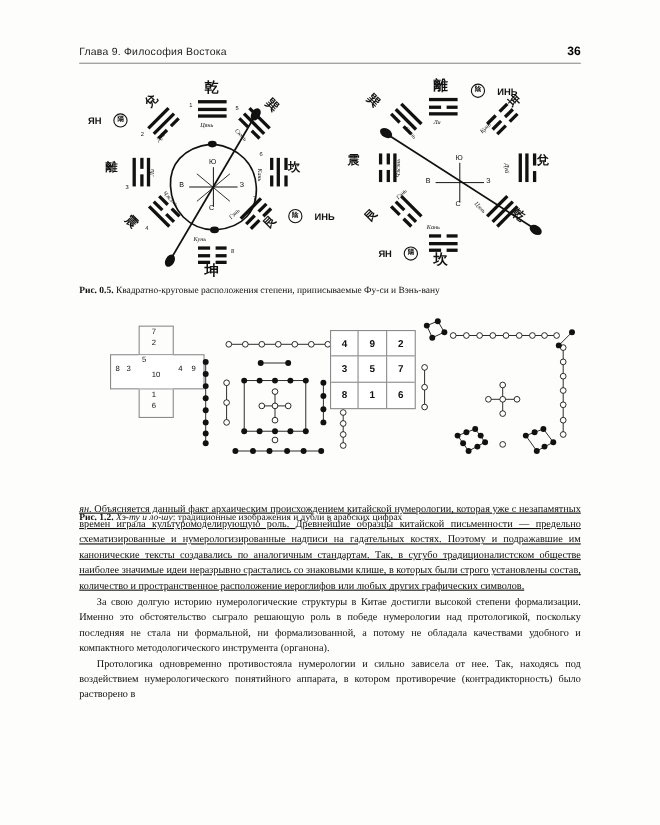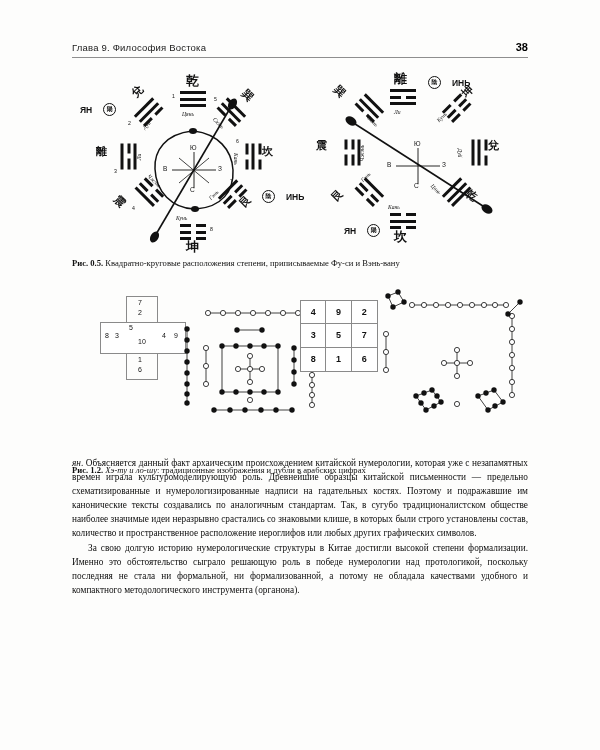--- a/index.html
+++ b/index.html
@@ -47,21 +47,21 @@
 
   
   .body-text{
     position:absolute;left:72px;width:456px;
     font-size:9.3px;line-height:14.1px;
     text-align:justify;
     color:#0d0d0d;
     font-family:"Liberation Serif", serif;
   }
   .body-text p{margin:0;text-indent:16px;}
-  .body-text p.noindent{text-indent:0;}
+  .body-text p.noindent{text-indent:0;text-decoration:underline;}
   .body-text i{font-style:italic;}
 
   
   .tri{position:absolute;width:26px;height:17px;}
   .tri i{
     display:block;position:absolute;left:0;width:26px;height:3.2px;background:#111;
   }
   .tri i.l0{top:0;}
   .tri i.l1{top:6.6px;}
   .tri i.l2{top:13.2px;}
@@ -104,21 +104,21 @@
 
   svg{display:block;overflow:visible;}
 </style>
 </head>
 <body>
 
 <div class="page">
 
   <div class="runhead">
     <div class="rh-title">Глава 9. Философия Востока</div>
-    <div class="rh-page">38</div>
+    <div class="rh-page">36</div>
     <div class="rh-rule"></div>
   </div>
 
   <div class="fig" style="left:72px;top:68px;width:456px;height:182px;">
 
     <div style="position:absolute;left:8px;top:0;width:220px;height:182px;">
 
       <svg style="position:absolute;left:0;top:0;" width="220" height="182">
         <path d="M112,63 C86,66 74,82 75,101 C76,124 92,140 114,141" fill="none" stroke="#111" stroke-width="1.5"></path>
         <path d="M116,141 C142,139 154,123 153,102 C152,82 138,66 114,63" fill="none" stroke="#111" stroke-width="1.5"></path>
@@ -553,15 +553,16 @@
     </svg>
   </div>
 
   <div class="cap" style="top:429px;margin-top:36px;">
     <b>Рис. 1.2.</b><i> Хэ-ту и ло-шу</i><span>: традиционные изображения и дубли в арабских цифрах</span>
   </div>
 
   <div class="body-text" style="top:456px;">
     <p class="noindent"><i>ян</i><span>. Объясняется данный факт архаическим происхождением китайской нумерологии, которая уже с незапамятных времен играла культуромоделирующую роль. Древнейшие образцы китайской письменности — предельно схематизированные и нумерологизированные надписи на гадательных костях. Поэтому и подражавшие им канонические тексты создавались по аналогичным стандартам. Так, в сугубо традиционалистском обществе наиболее значимые идеи неразрывно срастались со знаковыми клише, в которых были строго установлены состав, количество и пространственное расположение иероглифов или любых других графических символов.</span></p>
     <p>За свою долгую историю нумерологические структуры в Китае достигли высокой степени формализации. Именно это обстоятельство сыграло решающую роль в победе нумерологии над протологикой, поскольку последняя не стала ни формальной, ни формализованной, а потому не обладала качествами удобного и компактного методологического инструмента (органона).</p>
+    <p>Протологика одновременно противостояла нумерологии и сильно зависела от нее. Так, находясь под воздействием нумерологического понятийного аппарата, в котором противоречие (контрадикторность) было растворено в</p>
   </div>
 
 </div>
 
 </body></html>

